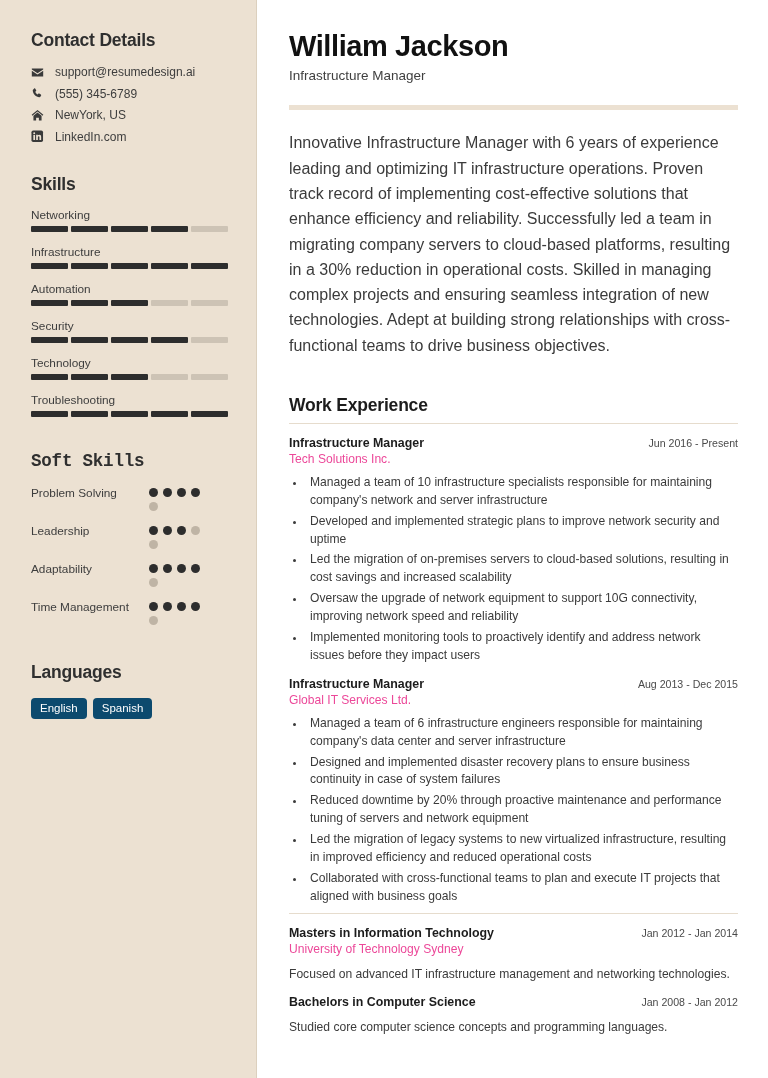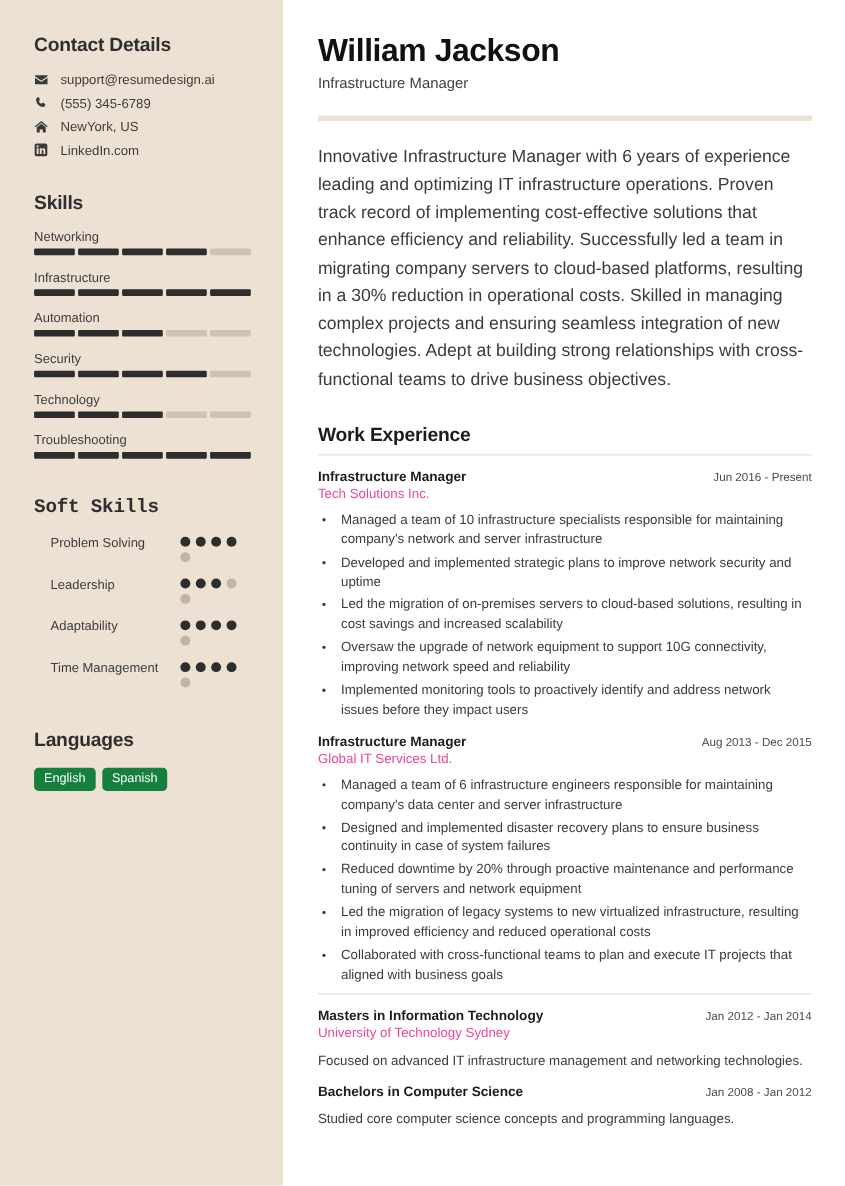--- a/index.html
+++ b/index.html
@@ -45,42 +45,42 @@
   .skill-block { margin-top: 13px; }
   .skill-name { font-size: 11.8px; color: #3d3d3d; margin-bottom: 4px; }
   .bar-row { display: flex; gap: 3px; }
   .bar-seg {
     height: 6px; flex: 1 1 0;
     background: #cdc3b5; border-radius: 1px;
   }
   .bar-seg.on { background: #2d2d2d; }
 
   
-  .soft-list { margin-top: 14px; margin-left: 15px; }
+  .soft-list { margin-top: 14px; }
   .soft-row {
     display: flex; align-items: flex-start;
     margin-bottom: 7px;
   }
   .soft-name {
     font-size: 11.8px; color: #3d3d3d;
     width: 118px; flex: 0 0 118px; line-height: 1.42;
   }
   .dots {
     display: flex; flex-wrap: wrap; width: 63px;
     align-content: flex-start; padding-top: 3px;
   }
   .dot {
     width: 9px; height: 9px; border-radius: 50%;
     background: #bfb4a5; margin-right: 5px; margin-bottom: 5px;
   }
   .dot.on { background: #2d2d2d; }
 
   .lang-row { display: flex; gap: 6px; margin-top: 15px; }
   .lang-pill {
-    background: #15803d; color: #ffffff;
+    background: #0c4a6e; color: #ffffff;
     font-size: 11.5px; padding: 4px 9px 5px;
     border-radius: 4px;
   }
 
   
   .main { flex: 1 1 auto; padding: 30px 30px 0 32px; background: #fff; }
   .name {
     font-size: 29px; font-weight: bold; color: #111;
     letter-spacing: -0.4px; line-height: 1.12;
   }
@@ -88,21 +88,21 @@
   .head-rule {
     height: 5px; background: #ece1d2; margin-top: 22px;
   }
   .summary {
     font-size: 16px; line-height: 1.58; color: #3b3b3b;
     margin-top: 20px; text-align: left;
   }
 
   .sec-title {
     font-size: 17.5px; font-weight: bold; color: #1c1c1c;
-    margin-top: 27px; letter-spacing: -0.2px;
+    margin-top: 37px; letter-spacing: -0.2px;
   }
   .sec-rule { height: 1px; background: #e6dccd; margin-top: 7px; }
 
   .entry { margin-top: 12px; }
   .entry-head {
     display: flex; justify-content: space-between; align-items: baseline;
   }
   .entry-title { font-size: 12.4px; font-weight: bold; color: #1c1c1c; }
   .entry-date { font-size: 10.6px; color: #4a4a4a; white-space: nowrap; padding-left: 10px; }
   .entry-org { font-size: 12.1px; color: #ec4899; margin-top: 2px; }

